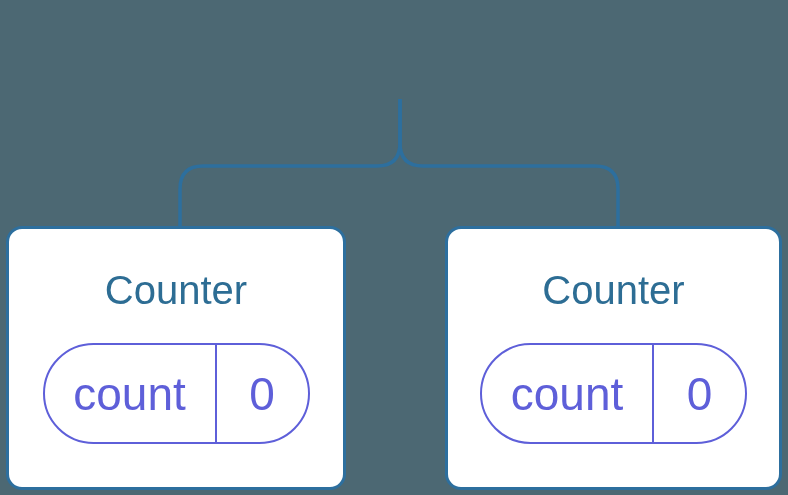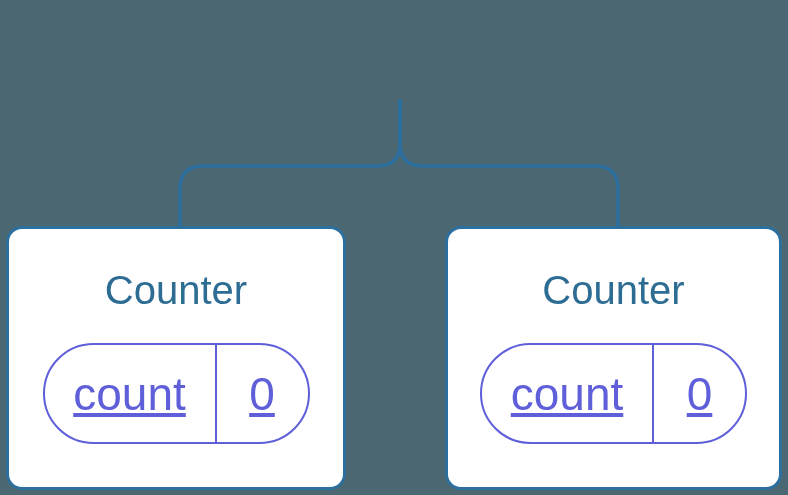--- a/index.html
+++ b/index.html
@@ -86,21 +86,20 @@
     flex: 1;
     display: flex;
     align-items: center;
     justify-content: center;
   }
   .state-text {
     color: #5e5fd9;
     font-size: 46px;
     font-weight: 300;
     line-height: 1;
-    text-decoration: underline;
   }
 </style>
 </head>
 <body>
 
 <div class="canvas">
 
   <svg class="connector-svg" viewBox="0 0 788 495" xmlns="http://www.w3.org/2000/svg" aria-hidden="true">
     <path d="M 400 99 L 400 143 Q 400 166 377 166 L 203 166 Q 180 166 180 189 L 180 228" fill="none" stroke="#2d6f9e" stroke-width="3.5"></path>
     <path d="M 400 99 L 400 143 Q 400 166 423 166 L 595 166 Q 618 166 618 189 L 618 228" fill="none" stroke="#2d6f9e" stroke-width="3.5"></path>

